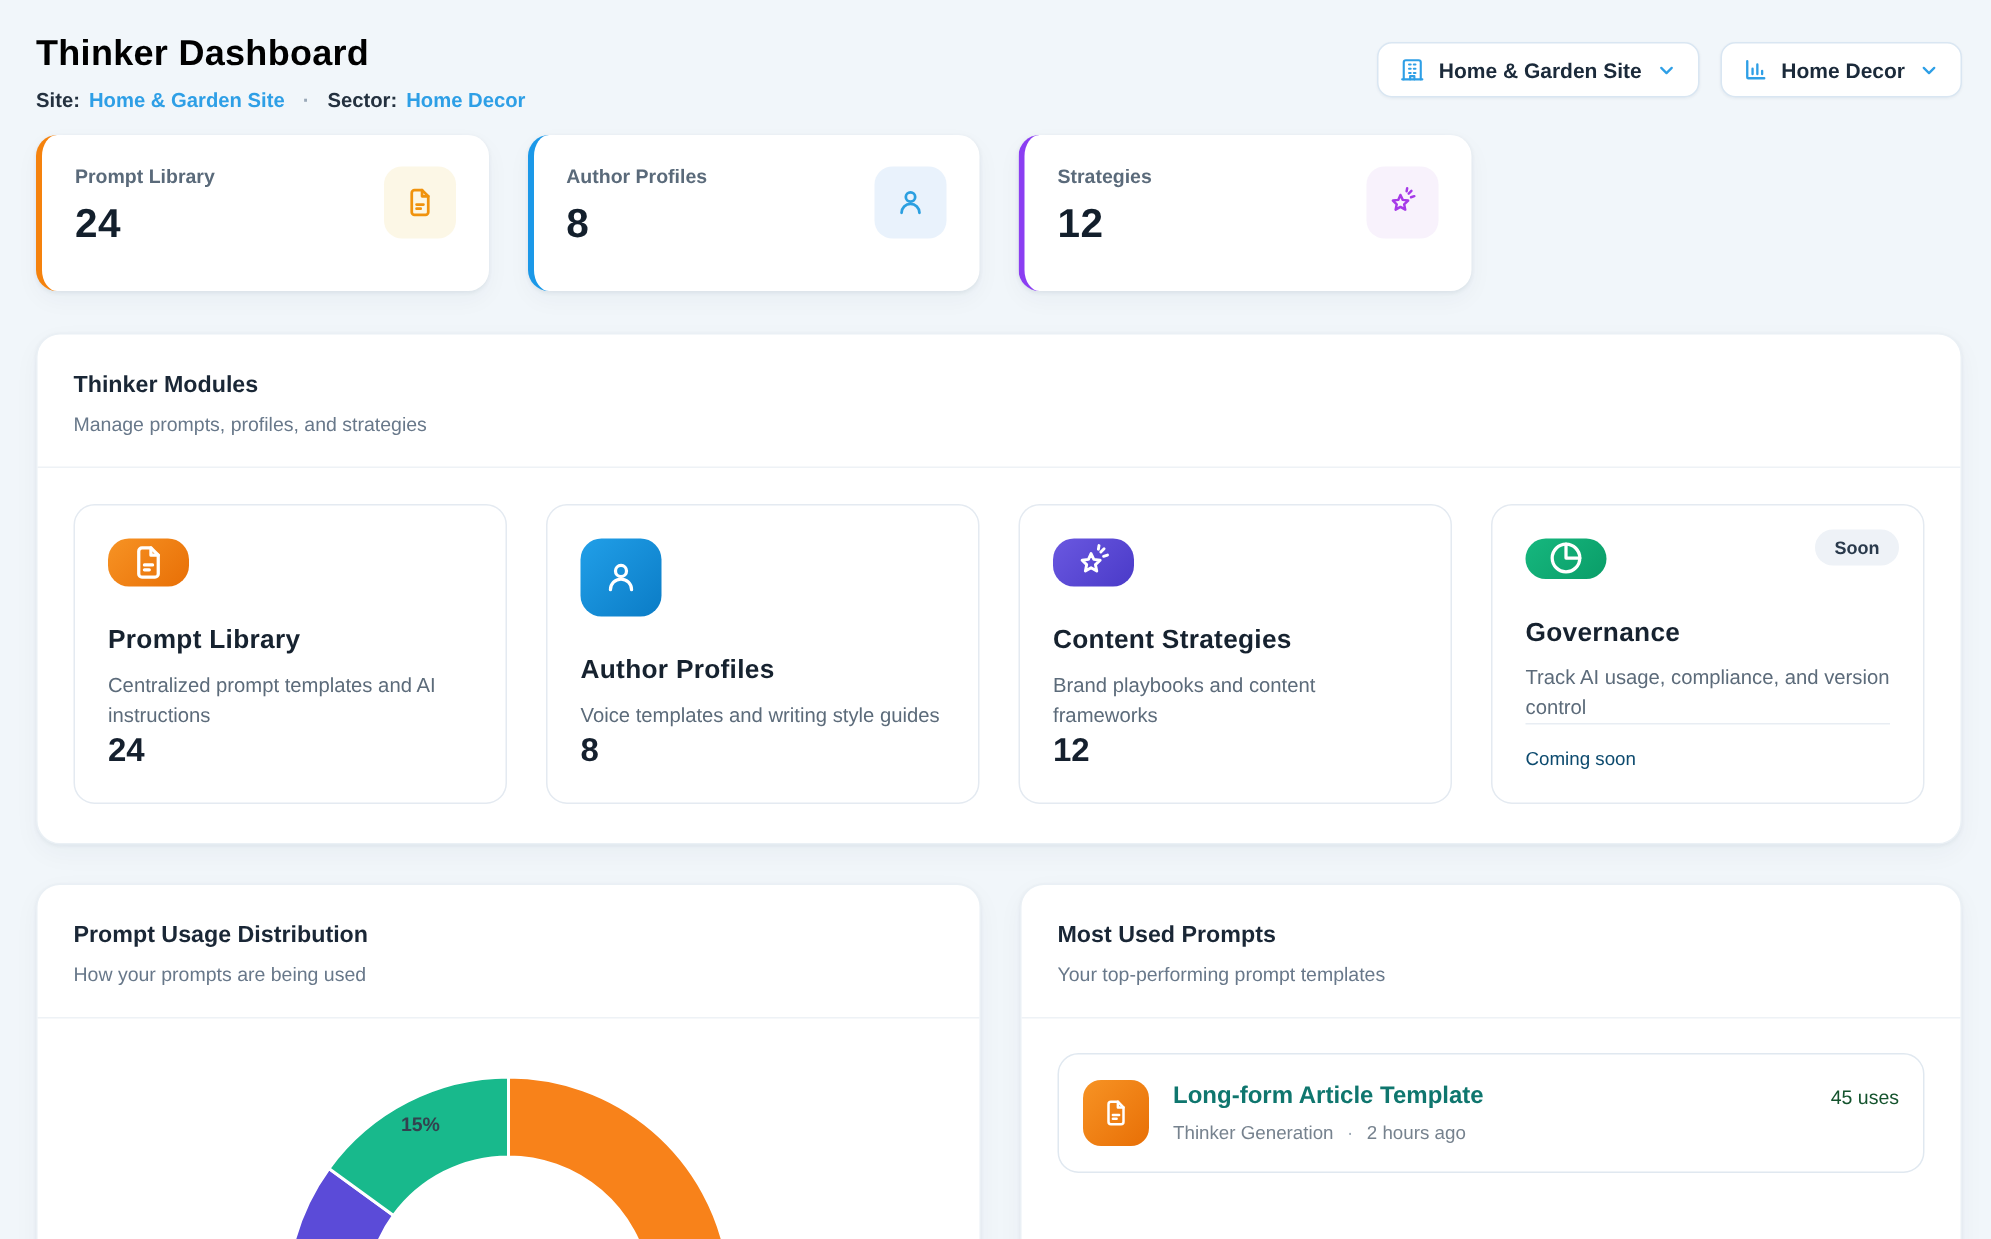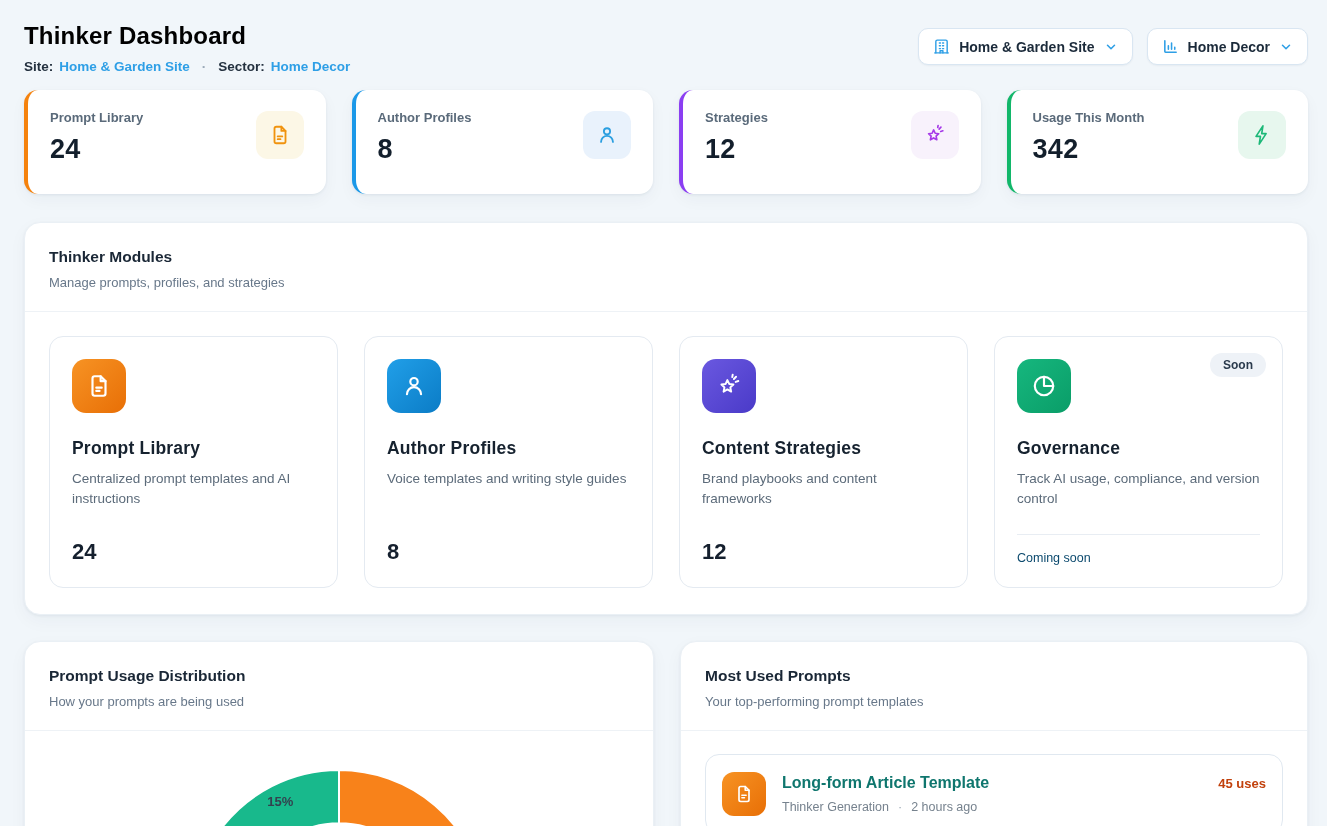--- a/index.html
+++ b/index.html
@@ -42,21 +42,21 @@
     background:#fff; border-radius:16px; border:1px solid #eaf0f5;
     box-shadow:0 1px 3px rgba(16,42,67,.06), 0 6px 18px rgba(16,42,67,.04);
   }
   .modules-panel { margin-top:28px; }
   .panel-header { padding:25px 24px 21px 24px; border-bottom:1px solid #eef2f6; }
   .panel-title { font-size:15.5px; font-weight:700; color:#1a2736; }
   .panel-sub { font-size:13px; color:#68788a; margin-top:9px; font-weight:400; }
   .modules-body { padding:24px 24px 26px 24px; display:grid; grid-template-columns:repeat(4,1fr); gap:26px; }
   .module-card {
     position:relative; border:1.5px solid #e4eaf1; border-radius:14px; background:#fff;
-    padding:22px; height:252px; display:flex; flex-direction:column; cursor:pointer;
+    padding:22px; height:200px; display:flex; flex-direction:column; cursor:pointer;
   }
   .module-tile { width:54px; height:54px; border-radius:14px; display:flex; align-items:center; justify-content:center; color:#fff; }
   .module-title { font-size:17.5px; font-weight:800; color:#16222f; margin-top:25px; letter-spacing:.2px; }
   .module-desc { font-size:13.5px; color:#5c6b7a; line-height:1.5; margin-top:10px; }
   .module-count { font-size:22px; font-weight:800; color:#15202e; margin-top:auto; }
   .soon-badge {
     position:absolute; top:16px; right:16px; background:#eef2f7; color:#2a3a4c;
     font-size:12px; font-weight:700; padding:5px 13px; border-radius:999px;
   }
   .module-footer { margin-top:auto; }
@@ -69,21 +69,21 @@
   .chart-area { position:relative; }
   .donut-wrap { width:300px; margin:37px auto 0 auto; }
   .prompt-list { padding:23px 24px; }
   .prompt-item {
     display:flex; align-items:flex-start; gap:16px; border:1.5px solid #e0e8f0;
     border-radius:14px; padding:17px 16px; background:#fff; cursor:pointer;
   }
   .prompt-icon-tile { width:44px; height:44px; border-radius:12px; display:flex; align-items:center; justify-content:center; color:#fff; flex:0 0 auto; }
   .prompt-item-title { font-size:16px; font-weight:800; color:#0f766e; margin-top:2px; }
   .prompt-item-meta { display:flex; align-items:center; gap:9px; font-size:12.5px; color:#76828e; margin-top:8px; font-weight:400; }
-  .prompt-uses { margin-left:auto; font-size:13px; font-weight:700; color:#c2410c; margin-top:4px; white-space:nowrap; }
+  .prompt-uses { margin-left:auto; font-size:13px; font-weight:400; color:#14532d; margin-top:4px; white-space:nowrap; }
   .meta-dot { color:#9aa7b4; }
 </style>
 </head>
 <body>
 
 <div class="container">
 
   <div class="header-row">
     <div>
       <div class="page-title">Thinker Dashboard</div>
@@ -164,31 +164,20 @@
         <div class="stat-value">12</div>
       </div>
       <div class="stat-icon-box" style="background: rgb(248, 242, 252); color: rgb(166, 58, 232);">
         <svg width="22" height="22" viewBox="0 0 24 24" fill="none" stroke="currentColor" stroke-width="1.8" stroke-linecap="round" stroke-linejoin="round">
           <path d="M10.5 6.5l1.7 3.6 3.9.5-2.9 2.7.8 3.9-3.5-2-3.5 2 .8-3.9L5 10.6l3.9-.5z"></path>
           <path d="M16.5 5.5l2-2M18.2 8.2l2.4-.8M15 3.8l.4-2.2"></path>
         </svg>
       </div>
     </div>
 
-    <div class="stat-card" style="border-left-color: rgb(18, 183, 106);">
-      <div>
-        <div class="stat-label">Usage This Month</div>
-        <div class="stat-value">342</div>
-      </div>
-      <div class="stat-icon-box" style="background: rgb(231, 247, 238); color: rgb(29, 184, 120);">
-        <svg width="22" height="22" viewBox="0 0 24 24" fill="none" stroke="currentColor" stroke-width="1.8" stroke-linecap="round" stroke-linejoin="round">
-          <path d="M13 2L5.5 13.5h4.8L9 22l7.5-11.5h-4.8z"></path>
-        </svg>
-      </div>
-    </div>
   </div>
 
   <div class="panel modules-panel">
     <div class="panel-header">
       <div class="panel-title">Thinker Modules</div>
       <div class="panel-sub">Manage prompts, profiles, and strategies</div>
     </div>
     <div class="modules-body">
 
       <div class="module-card">

